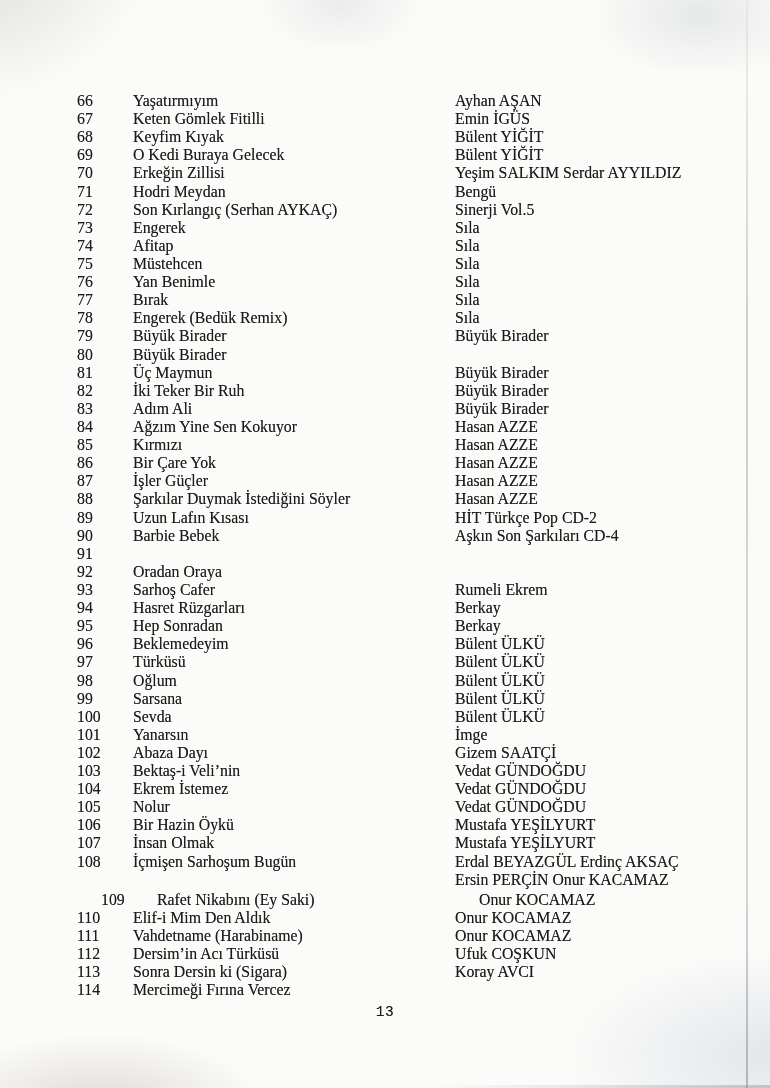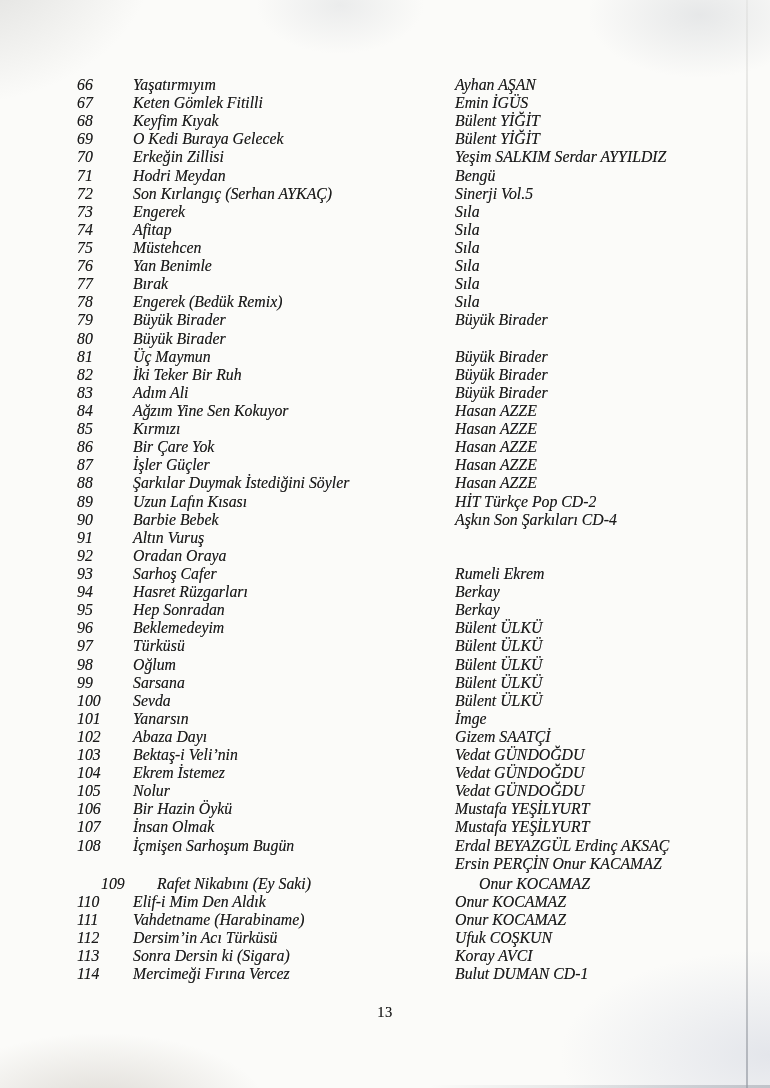--- a/index.html
+++ b/index.html
@@ -19,35 +19,36 @@
   }
   .edge-line{
     position:absolute; left:746px; top:0; width:2px; height:100%;
     background:linear-gradient(to bottom, rgba(180,180,176,0.15), rgba(170,170,166,0.55) 30%, rgba(170,170,166,0.45) 80%, rgba(140,145,155,0.6));
   }
   .bottom-strip{
     position:absolute; left:430px; right:0; bottom:0; height:3px;
     background:linear-gradient(to right, rgba(150,155,165,0.0), rgba(150,155,165,0.5));
   }
   .list{
-    position:absolute; left:77px; top:76px; right:16px;font-style:italic;
+    position:absolute; left:77px; top:92px; right:16px;
   }
   .row{
     display:grid;
     grid-template-columns:56px 322px 1fr;
     height:18.12px; line-height:18.12px;
     font-size:15.8px;
     white-space:nowrap;
     text-shadow:0 0 0.5px rgba(27,27,27,0.55);
   }
   .row.gap{ margin-top:2px;margin-left:24px; }
   .page-number{
     position:absolute; top:1004px; left:0; width:770px;
     text-align:center; font-size:14.5px; letter-spacing:0.5px;
     text-shadow:0 0 0.5px rgba(27,27,27,0.55);
+    font-family:Liberation Mono, monospace;
   }
 </style>
 </head>
 <body>
 
 <div class="page">
   <div class="edge-line"></div>
   <div class="bottom-strip"></div>
   <div class="list" id="song-list">
       <div class="row">
@@ -169,21 +170,20 @@
         <span class="title">Uzun Lafın Kısası</span>
         <span class="artist">HİT Türkçe Pop CD-2</span>
       </div>
       <div class="row">
         <span class="num">90</span>
         <span class="title">Barbie Bebek</span>
         <span class="artist">Aşkın Son Şarkıları CD-4</span>
       </div>
       <div class="row">
         <span class="num">91</span>
-        <span class="title">Altın Vuruş</span>
       </div>
       <div class="row">
         <span class="num">92</span>
         <span class="title">Oradan Oraya</span>
       </div>
       <div class="row">
         <span class="num">93</span>
         <span class="title">Sarhoş Cafer</span>
         <span class="artist">Rumeli Ekrem</span>
       </div>
@@ -288,17 +288,16 @@
         <span class="artist">Ufuk COŞKUN</span>
       </div>
       <div class="row">
         <span class="num">113</span>
         <span class="title">Sonra Dersin ki (Sigara)</span>
         <span class="artist">Koray AVCI</span>
       </div>
       <div class="row">
         <span class="num">114</span>
         <span class="title">Mercimeği Fırına Vercez</span>
-        <span class="artist">Bulut DUMAN CD-1</span>
       </div>
     </div>
   <div class="page-number">13</div>
 </div>
 
 </body></html>

